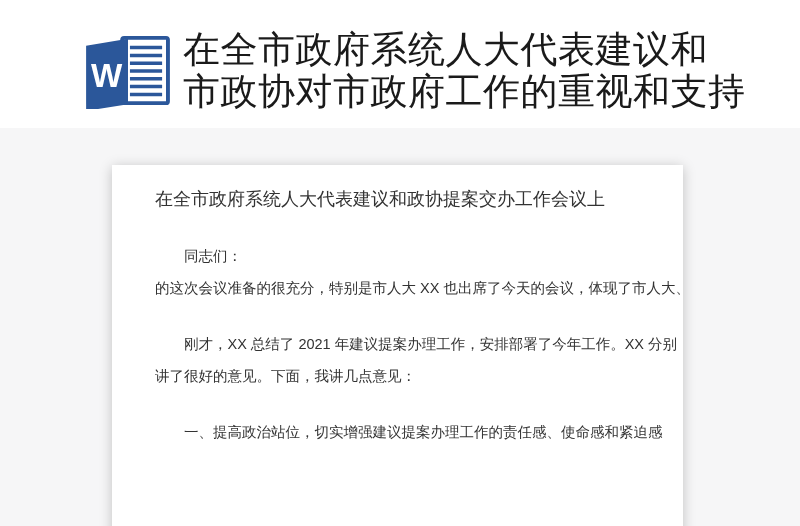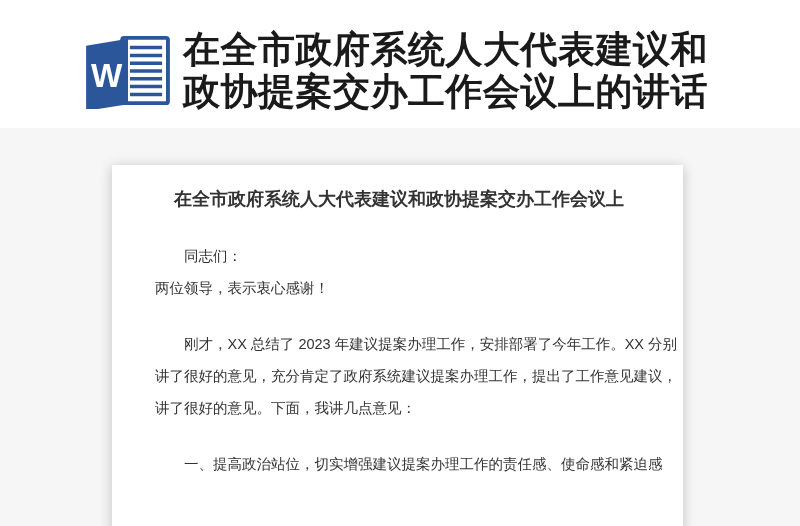--- a/index.html
+++ b/index.html
@@ -10,31 +10,31 @@
     --body-ink:#333333;
   }
   *{box-sizing:border-box;margin:0;padding:0;}
   html,body{width:800px;height:526px;overflow:hidden;background:#fff;
     font-family:"Liberation Sans","DejaVu Sans",sans-serif;}
 
   
   .site-header{position:absolute;left:0;top:0;width:800px;height:128px;background:#fff;}
   .word-icon{position:absolute;left:84px;top:33px;width:88px;height:76px;}
   .header-title{position:absolute;left:183px;top:29px;width:560px;
-    font-size:37px;font-weight:700;line-height:42px;color:var(--ink);
+    font-size:37px;font-weight:400;line-height:42px;color:var(--ink);
     letter-spacing:0.5px;white-space:nowrap;}
 
   
   .doc-canvas{position:absolute;left:0;top:128px;width:800px;height:398px;
     background:var(--canvas-bg);overflow:hidden;}
   .doc-page{position:absolute;left:112px;top:37px;width:571px;height:430px;
     background:var(--page-bg);box-shadow:0 2px 12px rgba(0,0,0,0.22);
     padding:18px 40px 0 43px;}
 
-  .doc-title{font-size:18px;font-weight:700;line-height:33px;text-align:center;
+  .doc-title{font-size:18px;font-weight:400;line-height:33px;
     color:var(--body-ink);margin-bottom:7px;}
   .doc-body{font-size:14.5px;line-height:32px;color:var(--body-ink);}
   .doc-line{white-space:nowrap;}
   .doc-line.indent{padding-left:29px;margin-top:24px;}
 </style>
 </head>
 <body>
 
 <div class="site-header">
 
@@ -54,34 +54,33 @@
     </g>
 
     <g>
       <polygon points="1,13 44,6 44,73 1,80" fill="var(--accent)"></polygon>
       <text x="22" y="55" text-anchor="middle" fill="#ffffff" font-family="Liberation Sans, DejaVu Sans, sans-serif" font-size="34" font-weight="700">W</text>
     </g>
   </svg>
 
   <div class="header-title">
     <div>在全市政府系统人大代表建议和</div>
-    <div>政协提案交办工作会议上的讲话</div>
+    <div>市政协对市政府工作的重视和支持</div>
   </div>
 </div>
 
 <div class="doc-canvas">
   <div class="doc-page">
 
     <div class="doc-title">
       <div>在全市政府系统人大代表建议和政协提案交办工作会议上</div>
     </div>
 
     <div class="doc-body">
       <div class="doc-line indent">同志们：</div>
-      <div class="doc-line">两位领导，表示衷心感谢！</div>
-      <div class="doc-line indent">刚才，XX 总结了 2023 年建议提案办理工作，安排部署了今年工作。XX 分别</div>
-      <div class="doc-line">讲了很好的意见，充分肯定了政府系统建议提案办理工作，提出了工作意见建议，</div>
+      <div class="doc-line">的这次会议准备的很充分，特别是市人大 XX 也出席了今天的会议，体现了市人大、</div>
+      <div class="doc-line indent">刚才，XX 总结了 2021 年建议提案办理工作，安排部署了今年工作。XX 分别</div>
       <div class="doc-line">讲了很好的意见。下面，我讲几点意见：</div>
       <div class="doc-line indent">一、提高政治站位，切实增强建议提案办理工作的责任感、使命感和紧迫感</div>
     </div>
 
   </div>
 </div>
 
 </body></html>

